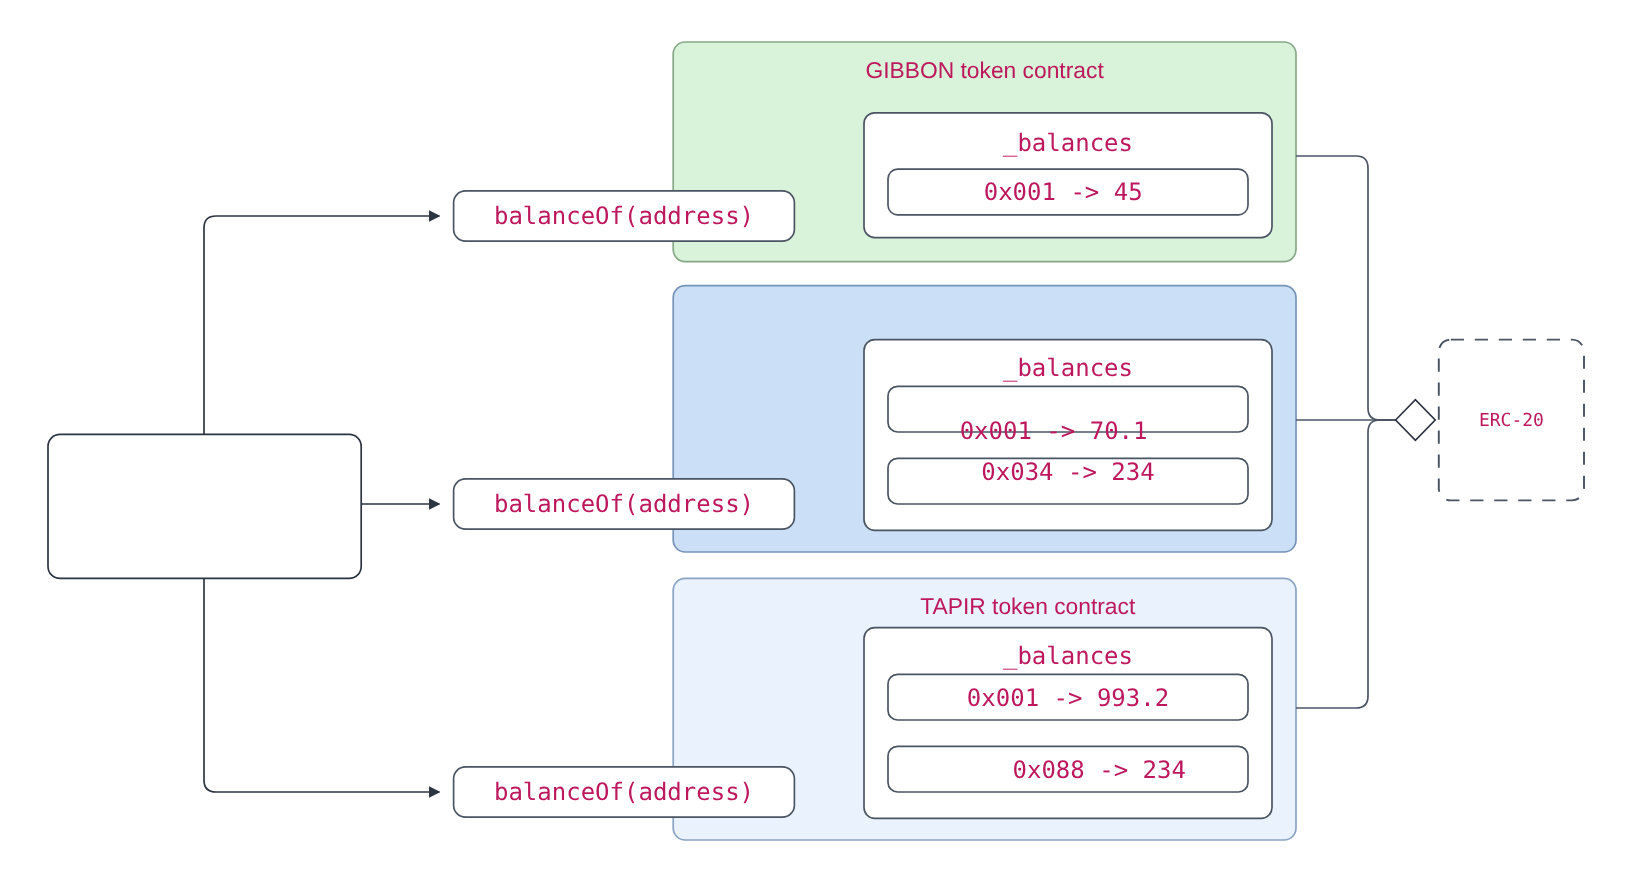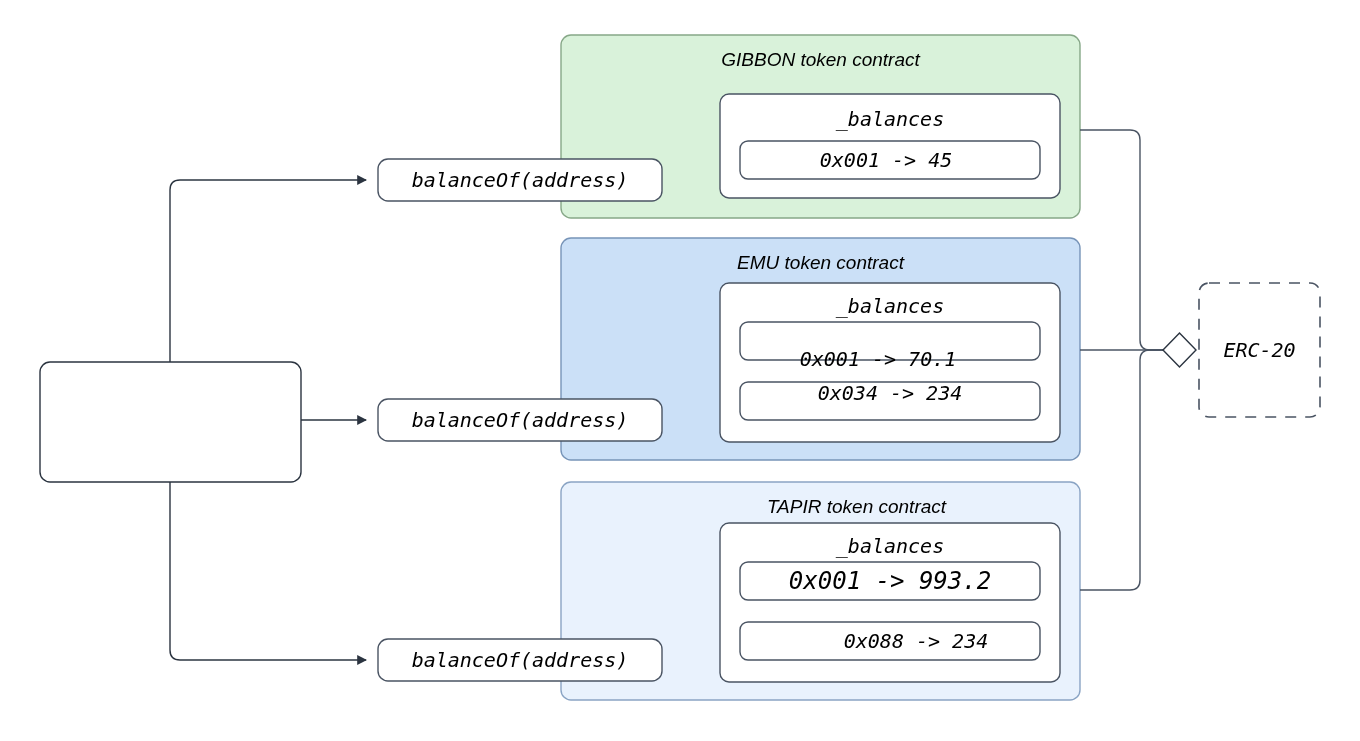--- a/index.html
+++ b/index.html
@@ -22,23 +22,22 @@
     width: 1360px;
     height: 741px;
   }
   .node-text {
     position: absolute;
     display: flex;
     align-items: center;
     justify-content: center;
     text-align: center;
     white-space: pre;
-    color: #000000;
+    color: #be185d;
     pointer-events: none;
-    font-style: italic;
   }
   .mono {
     font-family: "DejaVu Sans Mono", "Liberation Mono", monospace;
   }
   .sans {
     font-family: "Liberation Sans", sans-serif;
   }
 </style>
 </head>
 <body>
@@ -96,25 +95,24 @@
 
 
   <div class="node-text mono" style="left:378px; top:159px; width:284px; height:42px; font-size:20px;">balanceOf(address)</div>
   <div class="node-text mono" style="left:378px; top:399px; width:284px; height:42px; font-size:20px;">balanceOf(address)</div>
   <div class="node-text mono" style="left:378px; top:639px; width:284px; height:42px; font-size:20px;">balanceOf(address)</div>
 
   <div class="node-text sans" style="left:561px; top:44px; width:519px; height:32px; font-size:19px;">GIBBON token contract</div>
   <div class="node-text mono" style="left:720px; top:103px; width:340px; height:32px; font-size:20px;">_balances</div>
   <div class="node-text mono" style="left:736px; top:141px; width:300px; height:38px; font-size:20px;">0x001 -&gt; 45</div>
 
-  <div class="node-text sans" style="left:561px; top:247px; width:519px; height:32px; font-size:19px;">EMU token contract</div>
   <div class="node-text mono" style="left:720px; top:290px; width:340px; height:32px; font-size:20px;">_balances</div>
   <div class="node-text mono" style="left:740px; top:340px; width:276px; height:38px; font-size:20px;">0x001 -&gt; 70.1</div>
   <div class="node-text mono" style="left:740px; top:382px; width:300px; height:22px; font-size:20px;">0x034 -&gt; 234</div>
 
   <div class="node-text sans" style="left:561px; top:491px; width:519px; height:32px; font-size:19px;padding-left:36px;">TAPIR token contract</div>
   <div class="node-text mono" style="left:720px; top:530px; width:340px; height:32px; font-size:20px;">_balances</div>
-  <div class="node-text mono" style="left:740px; top:562px; width:300px; height:38px; font-size:24px;">0x001 -&gt; 993.2</div>
+  <div class="node-text mono" style="left:740px; top:562px; width:300px; height:38px; font-size:20px;">0x001 -&gt; 993.2</div>
   <div class="node-text mono" style="left:740px; top:622px; width:352px; height:38px; font-size:20px;">0x088 -&gt; 234</div>
 
-  <div class="node-text mono" style="left:1199px; top:283px; width:121px; height:134px; font-size:20px;">ERC-20</div>
+  <div class="node-text mono" style="left:1199px; top:283px; width:121px; height:134px; font-size:15px;">ERC-20</div>
 
 </div>
 
 </body></html>

